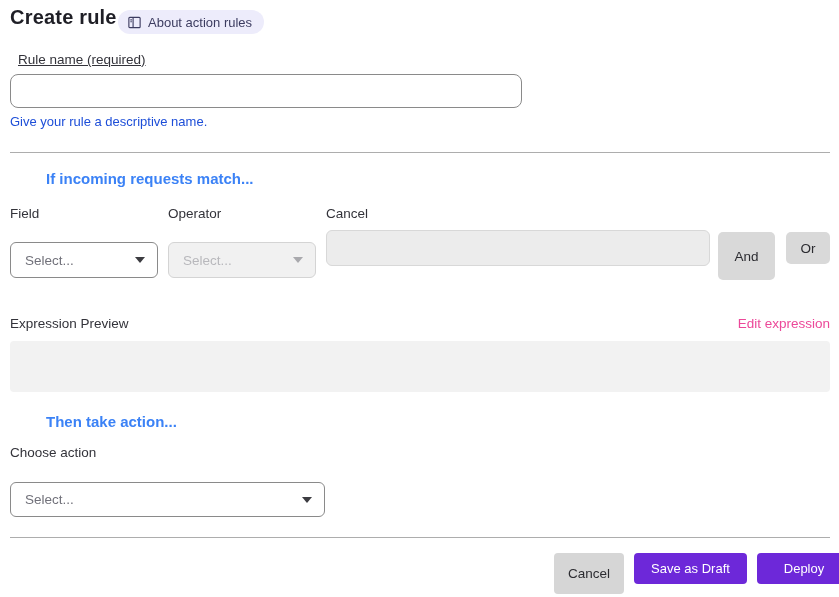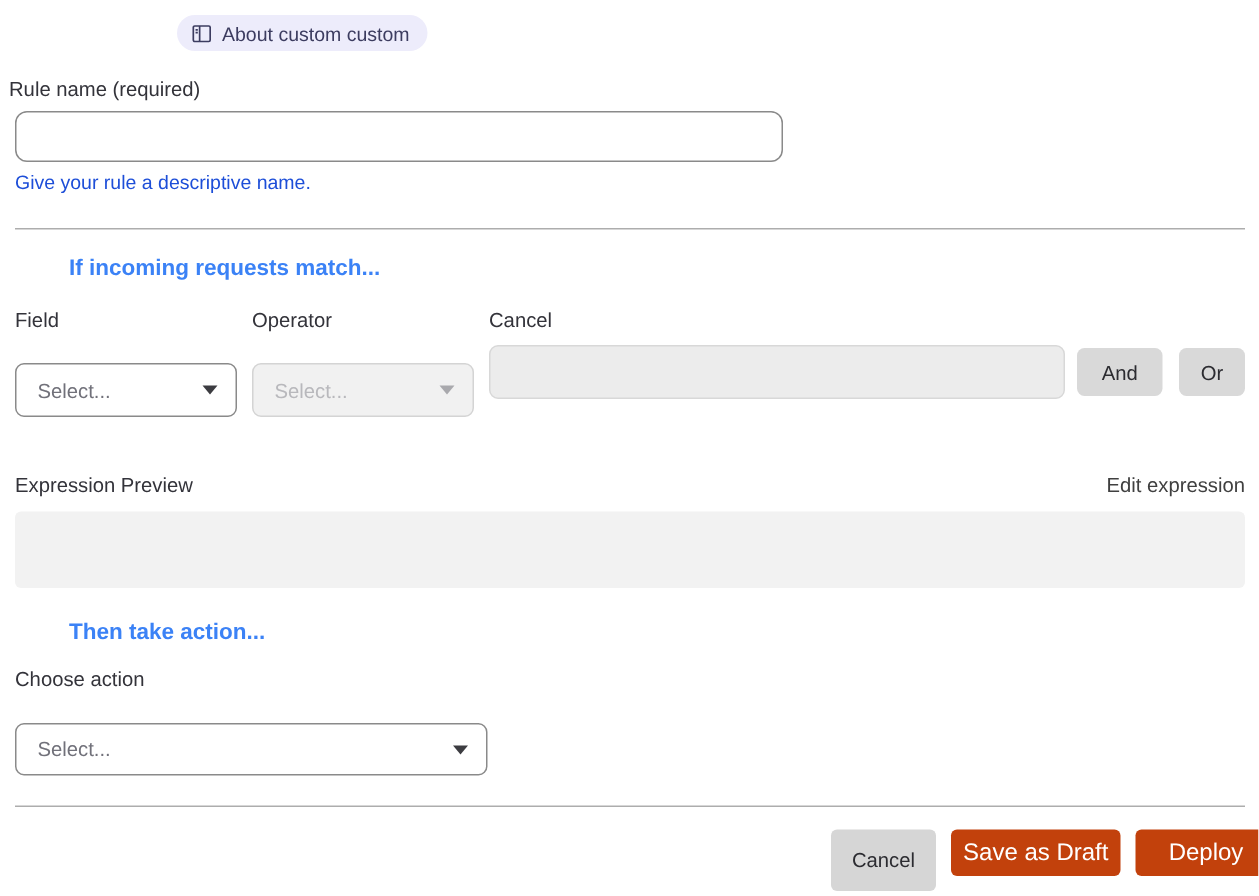--- a/index.html
+++ b/index.html
@@ -117,65 +117,66 @@
     border: none;
     border-radius: 5px;
     font-family: "Liberation Sans", sans-serif;
     font-size: 13.5px;
     color: #2c2c31;
     cursor: pointer;
   }
 
   .link {
     font-size: 13.5px;
-    color: #404040;
+    color: #ec4899;
     cursor: pointer;
     text-decoration: none;
     padding-left: 20px;
   }
 
   .expr-box {
     left: 10px;
     width: 820px;
     height: 51px;
     background: #f2f2f2;
     border-radius: 4px;
   }
 
   .blue-btn {
     display: inline-flex;
     align-items: center;
     justify-content: center;
-    background: #c2410c;
+    background: #6d28d9;
     border: none;
     border-radius: 4px;
     font-family: "Liberation Sans", sans-serif;
-    font-size: 16px;
+    font-size: 13px;
     color: #ffffff;
     cursor: pointer;
   }
 </style>
 </head>
 <body>
 
 <div class="canvas">
 
+  <h1 class="abs page-title">Create rule</h1>
   <span class="abs about-badge">
     <span>
       <svg width="15" height="15" viewBox="0 0 16 16" fill="none" stroke="#3c3c60" stroke-width="1.2">
         <rect x="2" y="2.5" width="12" height="11" rx="1"></rect>
         <line x1="6.5" y1="2.5" x2="6.5" y2="13.5"></line>
         <line x1="3.6" y1="5.2" x2="5.2" y2="5.2"></line>
         <line x1="3.6" y1="7.2" x2="5.2" y2="7.2"></line>
       </svg>
     </span>
-    <span>About custom custom</span>
+    <span>About action rules</span>
   </span>
 
-  <label class="abs field-label" style="left:6px; top:52px;">Rule name (required)</label>
+  <label class="abs field-label" style="left:18px; top:52px;text-decoration:underline;">Rule name (required)</label>
   <input class="abs text-input" style="left: 10px; top: 74px; width: 512px; height: 34px;" value="">
   <div class="abs helper-text" style="left:10px; top:114px;">Give your rule a descriptive name.</div>
 
   <div class="abs divider" style="top:152px;"></div>
 
   <h2 class="abs section-heading" style="left:10px; top:170px;">If incoming requests match...</h2>
 
   <label class="abs field-label" style="left:10px; top:206px;">Field</label>
   <label class="abs field-label" style="left:168px; top:206px;">Operator</label>
   <label class="abs field-label" style="left:326px; top:206px;">Cancel</label>
@@ -185,21 +186,21 @@
     <span class="caret"></span>
   </div>
 
   <div class="abs select-box disabled" style="left:168px; top:230px; width:148px; height:36px;">
     <span class="select-text">Select...</span>
     <span class="caret"></span>
   </div>
 
   <input class="abs disabled-input" style="left: 326px; top: 230px; width: 384px; height: 36px;" disabled="" value="">
 
-  <button class="abs gray-btn" style="left:718px; top:232px; width:57px; height:32px;">And</button>
+  <button class="abs gray-btn" style="left:718px; top:232px; width:57px; height:48px;">And</button>
   <button class="abs gray-btn" style="left:786px; top:232px; width:44px; height:32px;">Or</button>
 
   <div class="abs field-label" style="left:10px; top:316px;">Expression Preview</div>
   <a class="abs link" style="top:316px; right:9px;">Edit expression</a>
   <div class="abs expr-box" style="top:341px;"></div>
 
   <h2 class="abs section-heading" style="left:10px; top:413px;">Then take action...</h2>
   <label class="abs field-label" style="left:10px; top:445px;">Choose action</label>
 
   <div class="abs select-box" style="left:10px; top:470px; width:315px; height:35px;">

